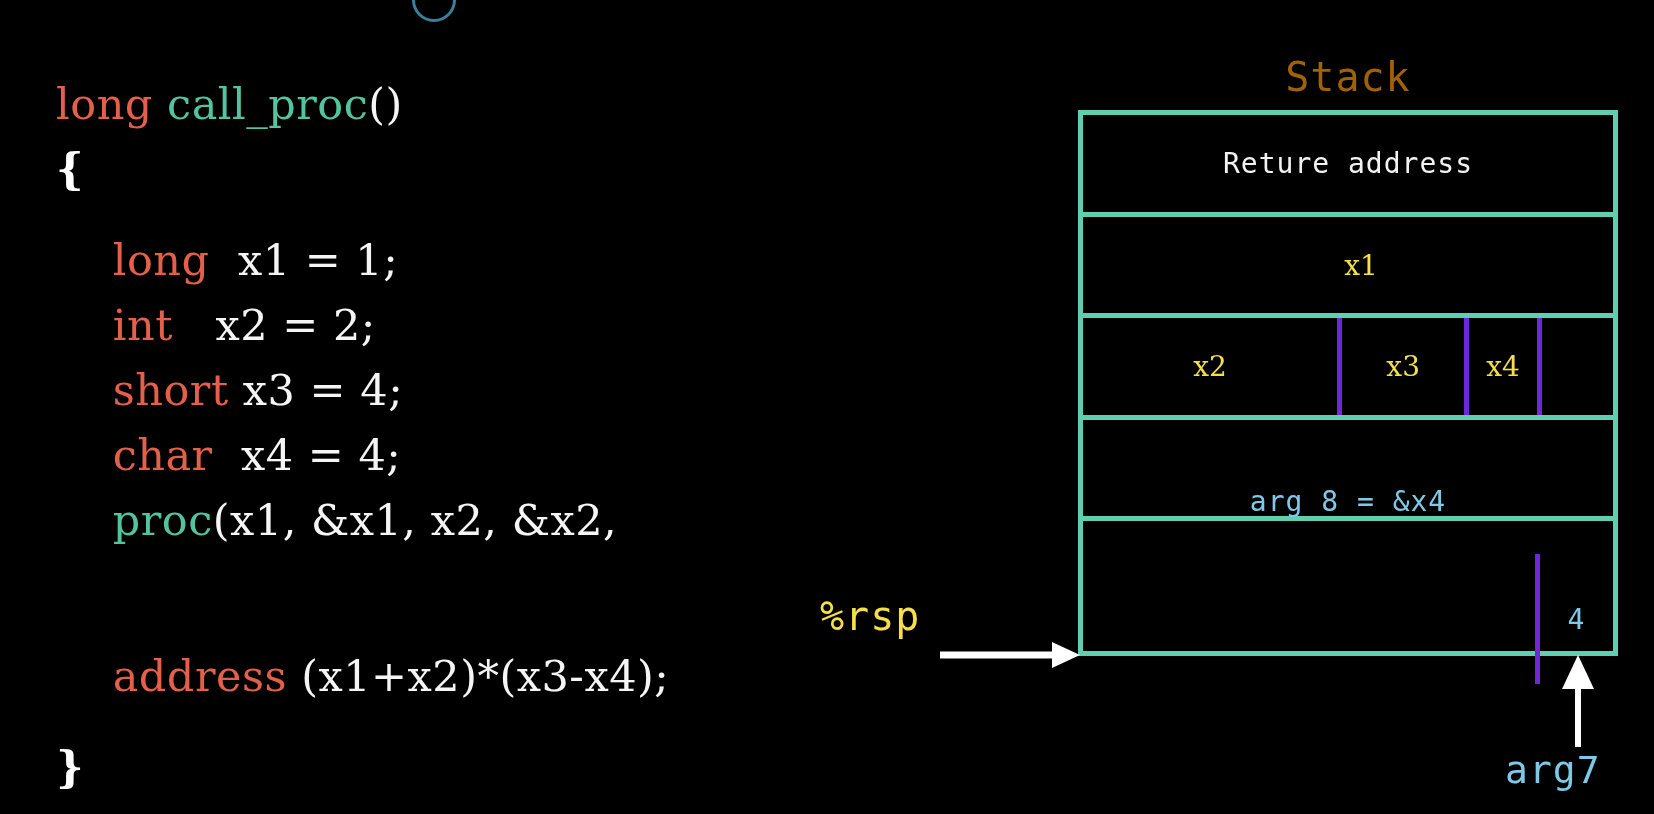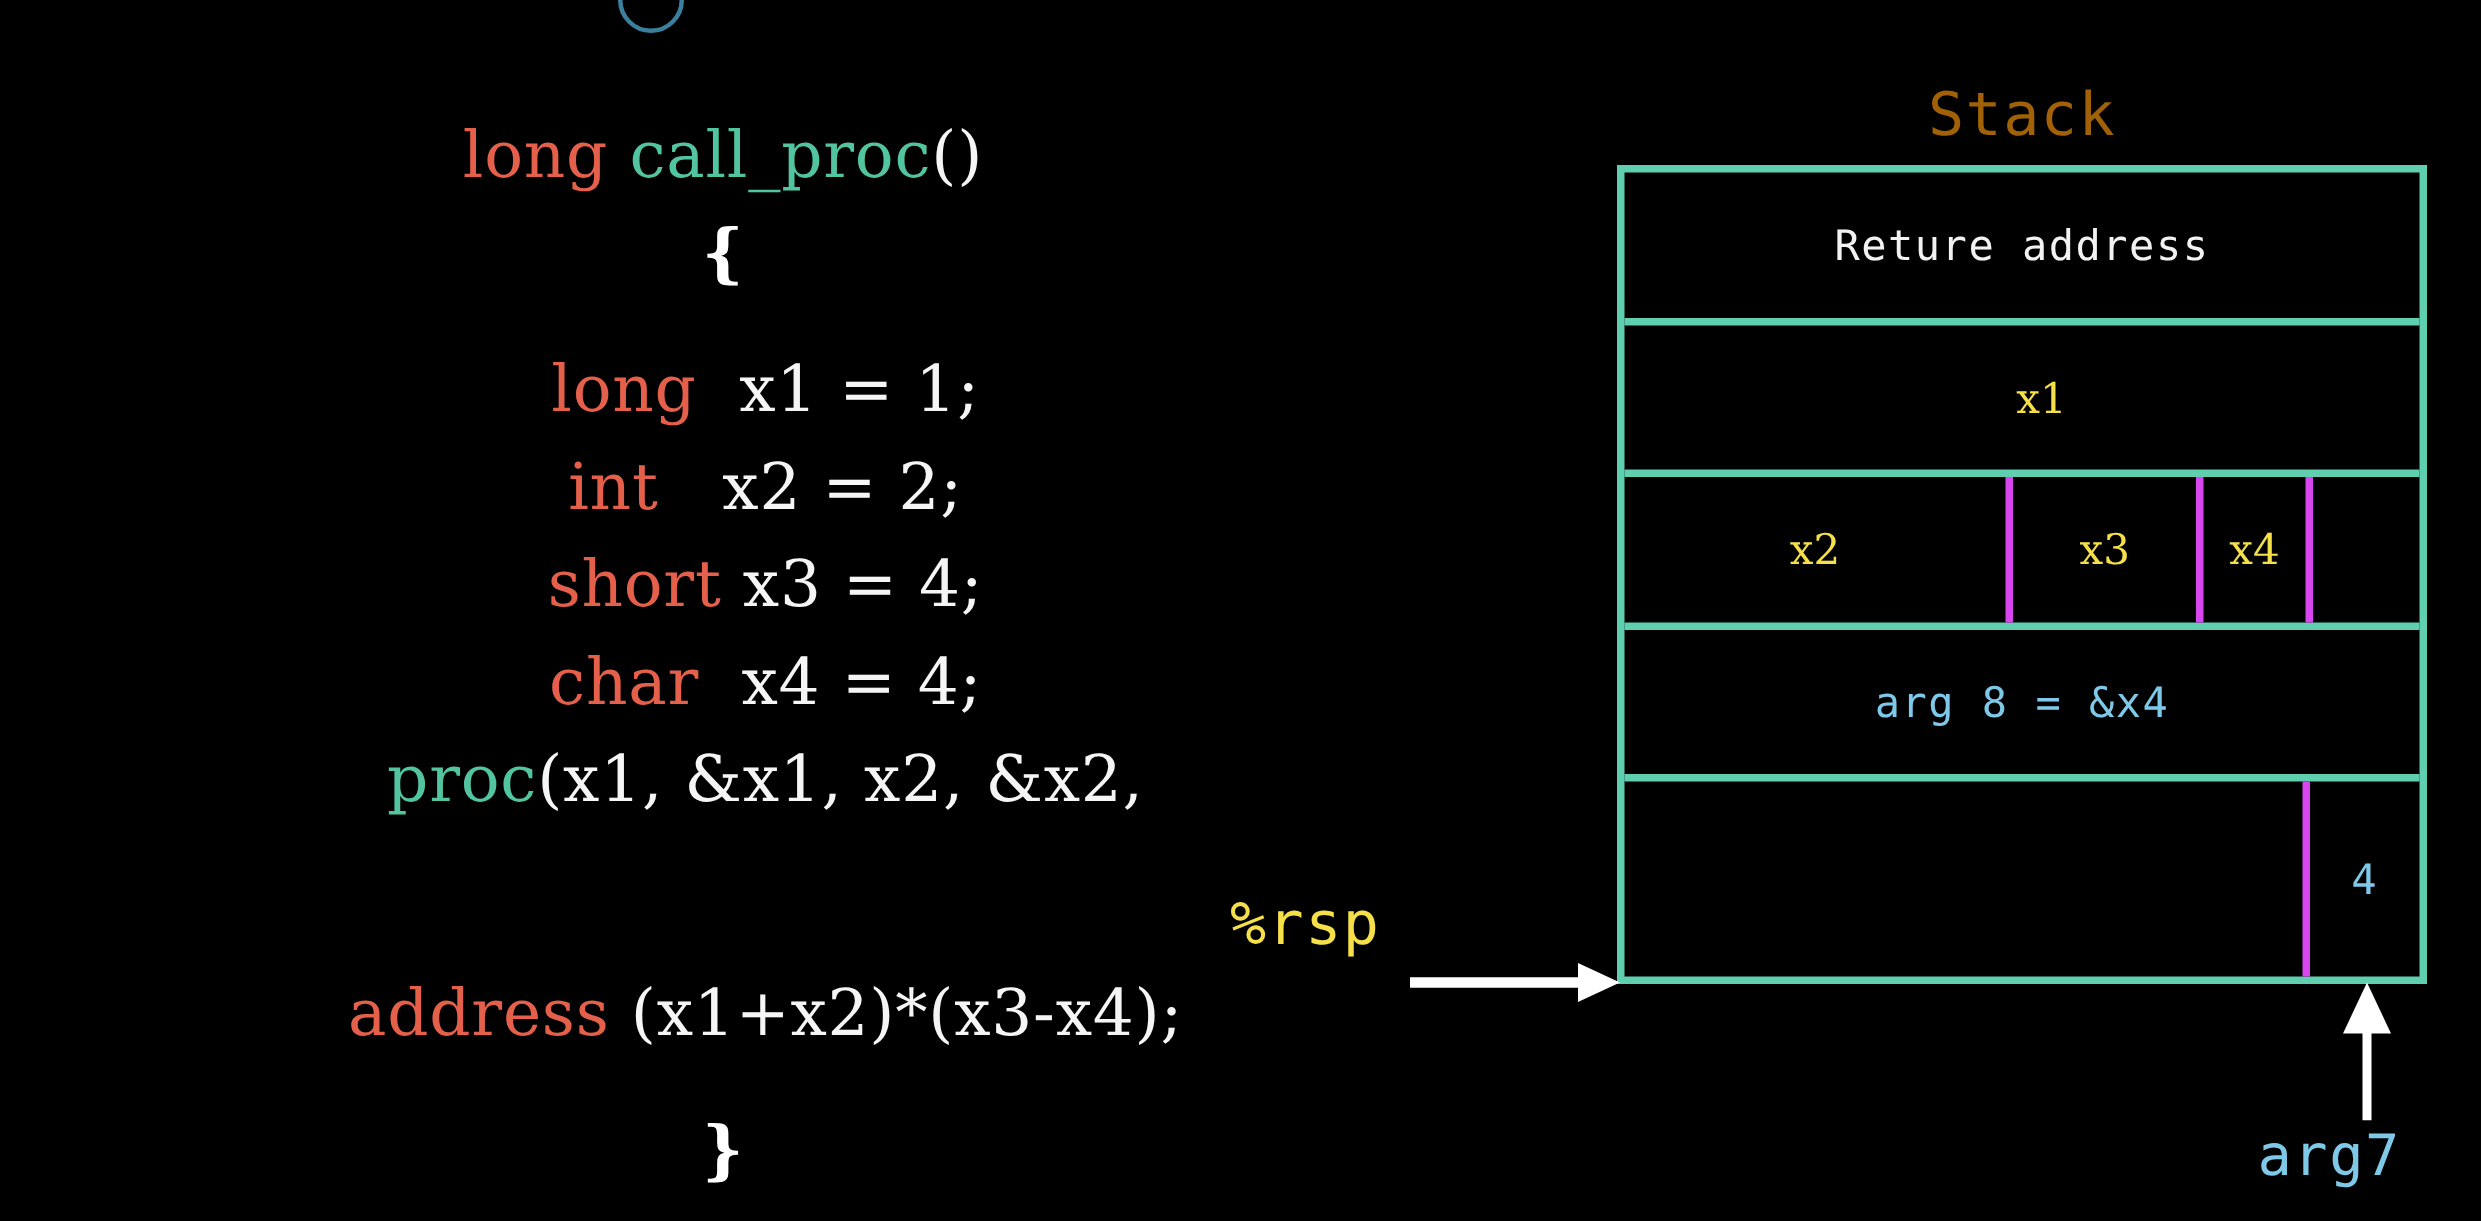--- a/index.html
+++ b/index.html
@@ -24,24 +24,23 @@
     width: 44px;
     height: 44px;
     border: 3px solid #3b7f9e;
     border-radius: 50%;
     box-sizing: border-box;
   }
 
   
   #code-panel {
     position: absolute;
-    left: 72px;
+    left: 56px;
     top: 72px;
     width: 820px;
-    text-align: center;
   }
   .code-line {
     font-family: "DejaVu Serif", "Liberation Serif", serif;
     font-size: 43px;
     line-height: 65px;
     white-space: pre;
     color: #f2f2f2;
     letter-spacing: 0.5px;
   }
   .code-line.gap-above { margin-top: 26px; }
@@ -98,25 +97,25 @@
   .row-last  { height: 130px; }
 
   .cell {
     display: flex;
     align-items: center;
     justify-content: center;
     box-sizing: border-box;
     height: 100%;
     font-size: 28px;
   }
-  .cell.divider-right { border-right: 5px solid #d946ef; }
+  .cell.divider-right { border-right: 5px solid #6d28d9; }
 
   .txt-white  { color: #f2f2f2; font-family: "DejaVu Sans Mono", "Liberation Mono", monospace; letter-spacing: 1px; }
   .txt-yellow { color: #f5e049; font-family: "DejaVu Serif", "Liberation Serif", serif; }
-  .txt-blue   { color: #7fc9e8; font-family: "DejaVu Sans Mono", "Liberation Mono", monospace; letter-spacing: 1px; }
+  .txt-blue   { color: #7fc9e8; font-family: "DejaVu Sans Mono", "Liberation Mono", monospace; letter-spacing: 1px; margin-top: 33px; }
 
   
   .c-x2    { width: 265px; }
   .c-x3    { width: 130px; }
   .c-x4    { width: 74px; }
   .c-empty { width: 73px; }
 
   
   .c-blank { width: 457px; }
   .c-four  { width: 73px; }

